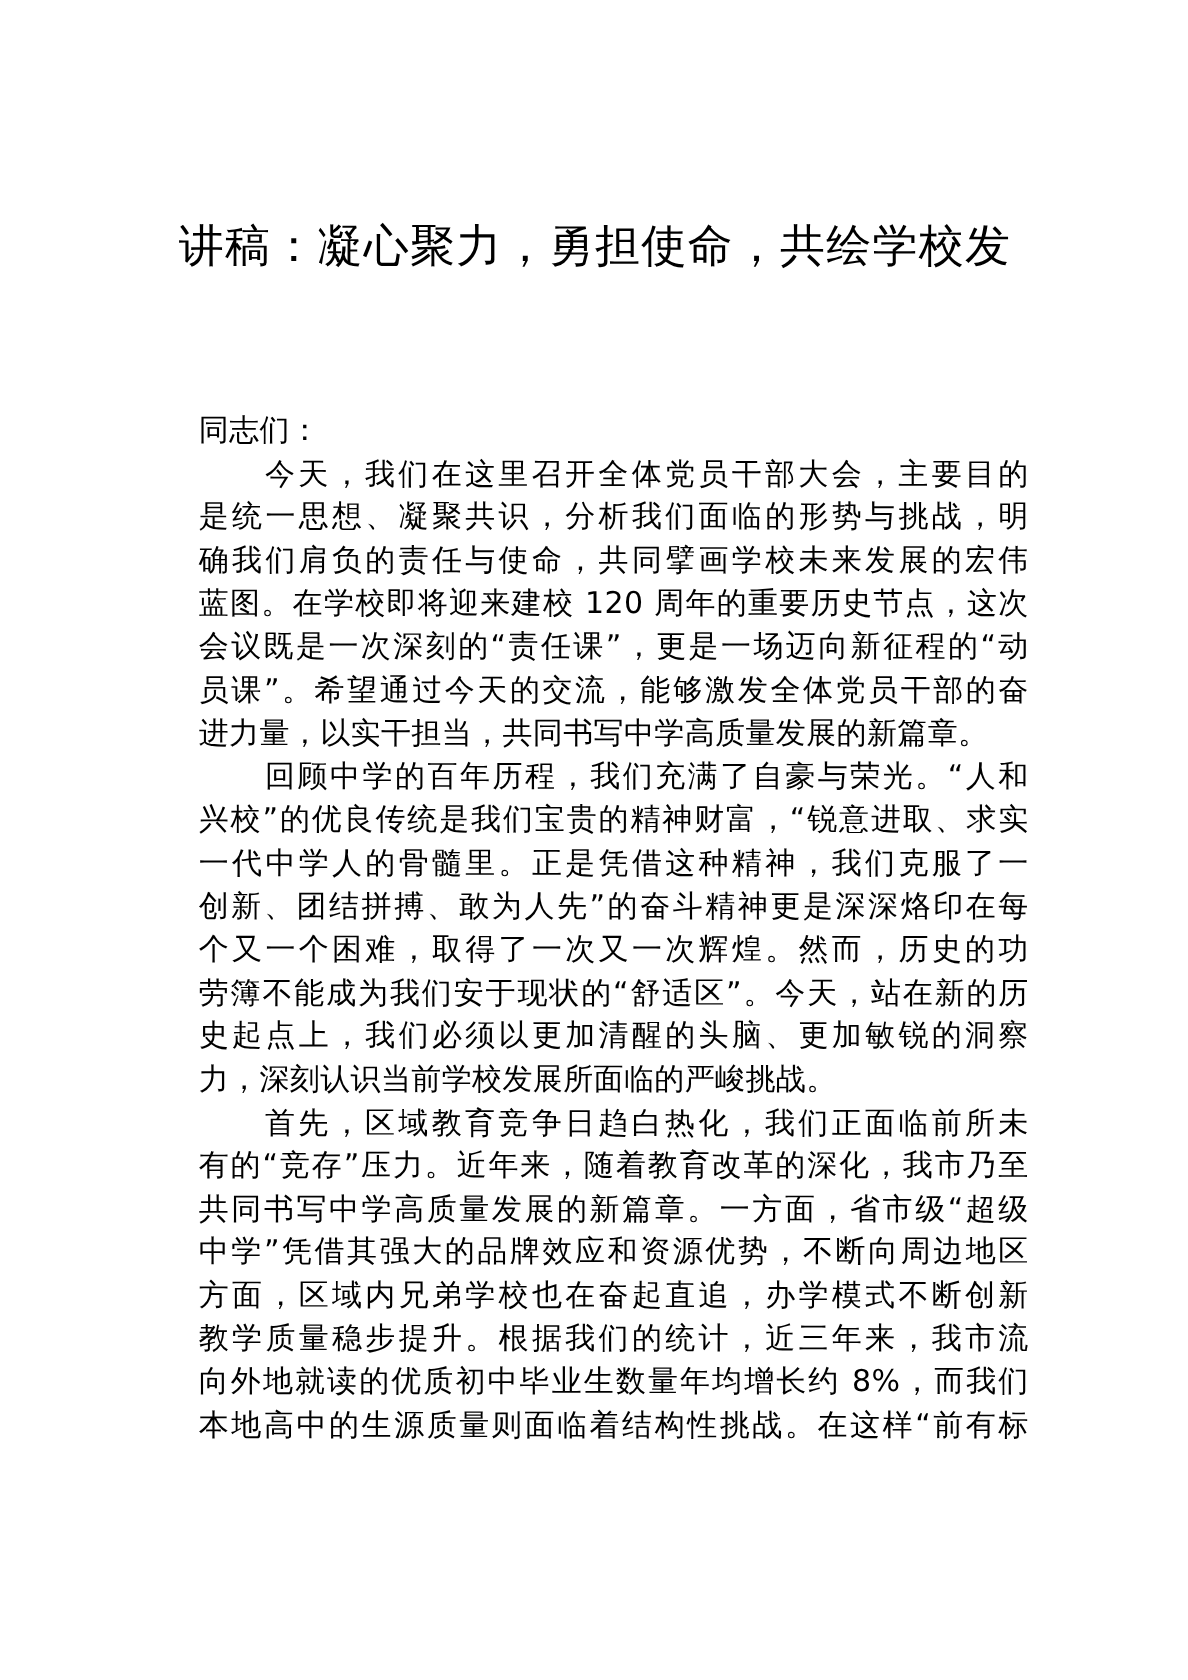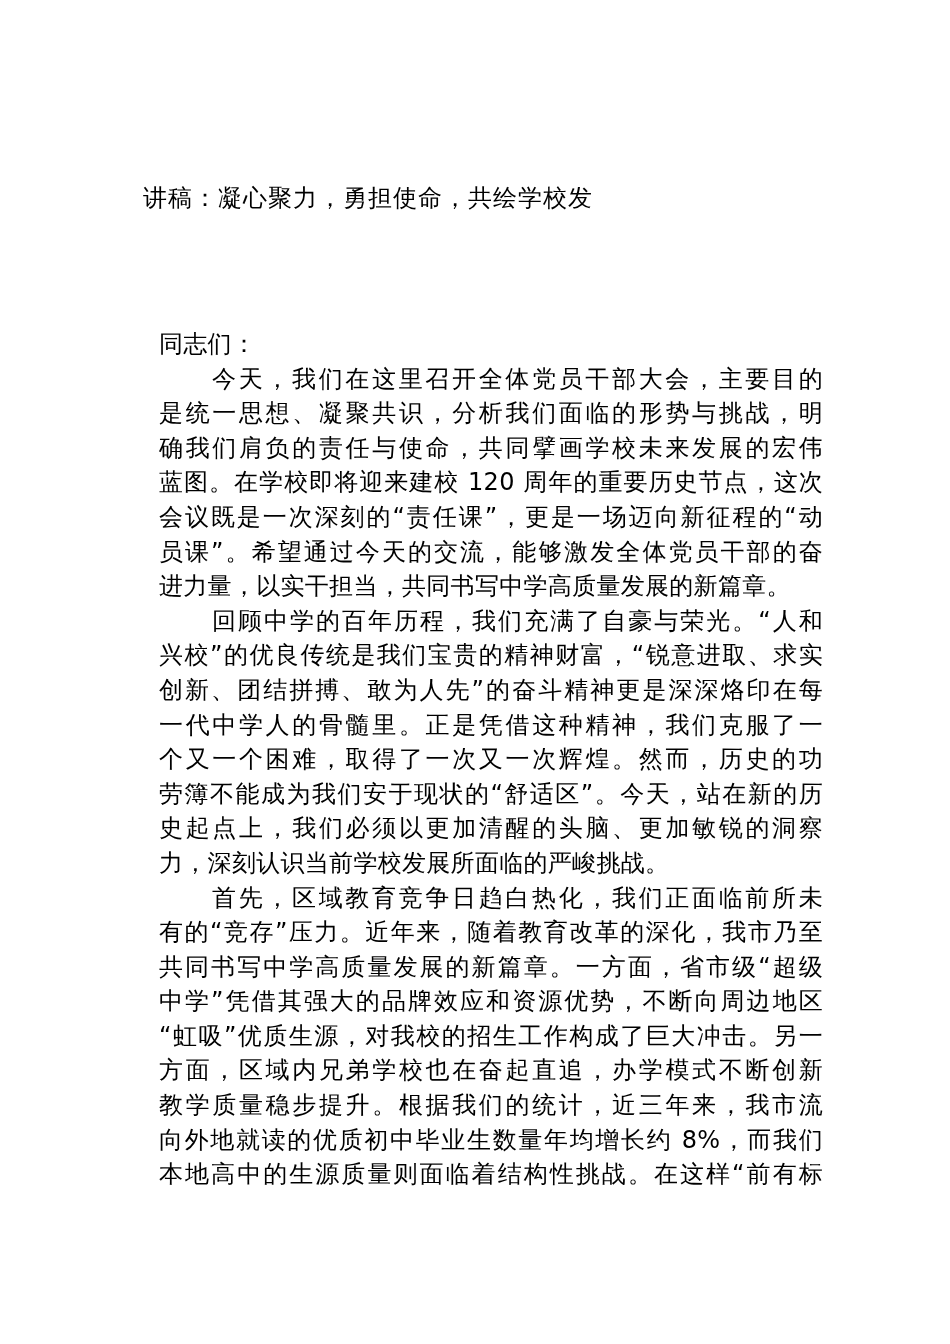--- a/index.html
+++ b/index.html
@@ -20,21 +20,21 @@
     left: 0; top: 0;
     width: 950px; height: 1344px;
     background: #ffffff;
   }
   .title {
     position: absolute;
     left: 143px;
     width: 664px;
     top: 163px;
     text-align: left;
-    font-size: 24px;
+    font-size: 36px;
     line-height: 70px;
     letter-spacing: 1px;
     margin: 0;
     font-weight: normal;
   }
   .title-line { display: block; white-space: nowrap; }
   .body {
     position: absolute;
     left: 143px;
     top: 327px;
@@ -76,33 +76,32 @@
       <span class="line">蓝图。在学校即将迎来建校 120 周年的重要历史节点，这次</span>
       <span class="line">会议既是一次深刻的“责任课”，更是一场迈向新征程的“动</span>
       <span class="line">员课”。希望通过今天的交流，能够激发全体党员干部的奋</span>
       <span class="line last">进力量，以实干担当，共同书写中学高质量发展的新篇章。</span>
     </div>
 
 
     <div>
       <span class="line indent">回顾中学的百年历程，我们充满了自豪与荣光。“人和</span>
       <span class="line">兴校”的优良传统是我们宝贵的精神财富，“锐意进取、求实</span>
+      <span class="line">一代中学人的骨髓里。正是凭借这种精神，我们克服了一</span>
       <span class="line">创新、团结拼搏、敢为人先”的奋斗精神更是深深烙印在每</span>
-      <span class="line">一代中学人的骨髓里。正是凭借这种精神，我们克服了一</span>
       <span class="line">个又一个困难，取得了一次又一次辉煌。然而，历史的功</span>
       <span class="line">劳簿不能成为我们安于现状的“舒适区”。今天，站在新的历</span>
       <span class="line">史起点上，我们必须以更加清醒的头脑、更加敏锐的洞察</span>
       <span class="line last">力，深刻认识当前学校发展所面临的严峻挑战。</span>
     </div>
 
     <div>
       <span class="line indent">首先，区域教育竞争日趋白热化，我们正面临前所未</span>
       <span class="line">有的“竞存”压力。近年来，随着教育改革的深化，我市乃至</span>
       <span class="line">共同书写中学高质量发展的新篇章。一方面，省市级“超级</span>
       <span class="line">中学”凭借其强大的品牌效应和资源优势，不断向周边地区</span>
-      <span class="line">“虹吸”优质生源，对我校的招生工作构成了巨大冲击。另一</span>
       <span class="line">方面，区域内兄弟学校也在奋起直追，办学模式不断创新</span>
       <span class="line">教学质量稳步提升。根据我们的统计，近三年来，我市流</span>
       <span class="line">向外地就读的优质初中毕业生数量年均增长约 8%，而我们</span>
       <span class="line">本地高中的生源质量则面临着结构性挑战。在这样“前有标</span>
     </div>
   </div>
 </div>
 
 </body></html>

